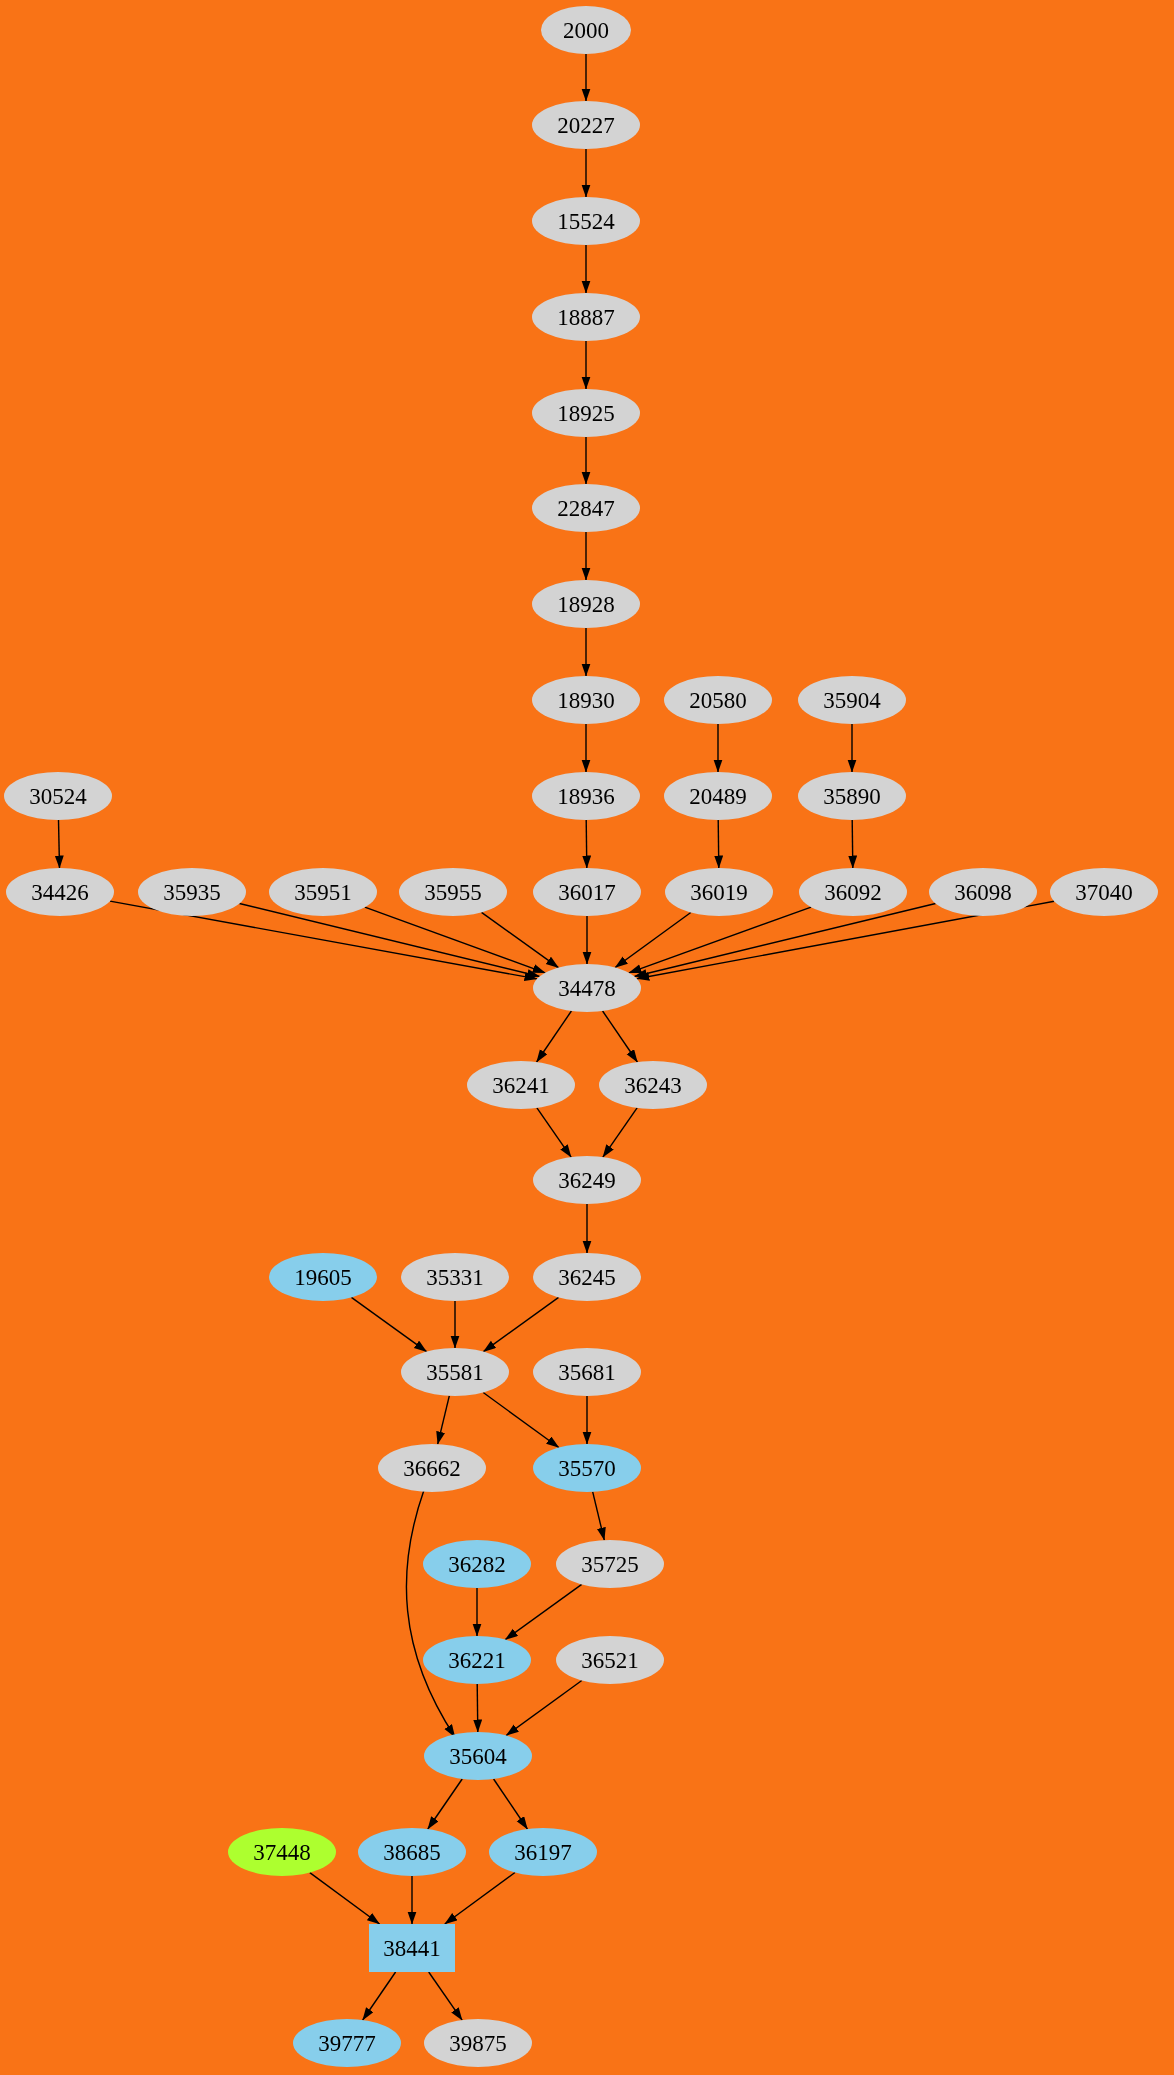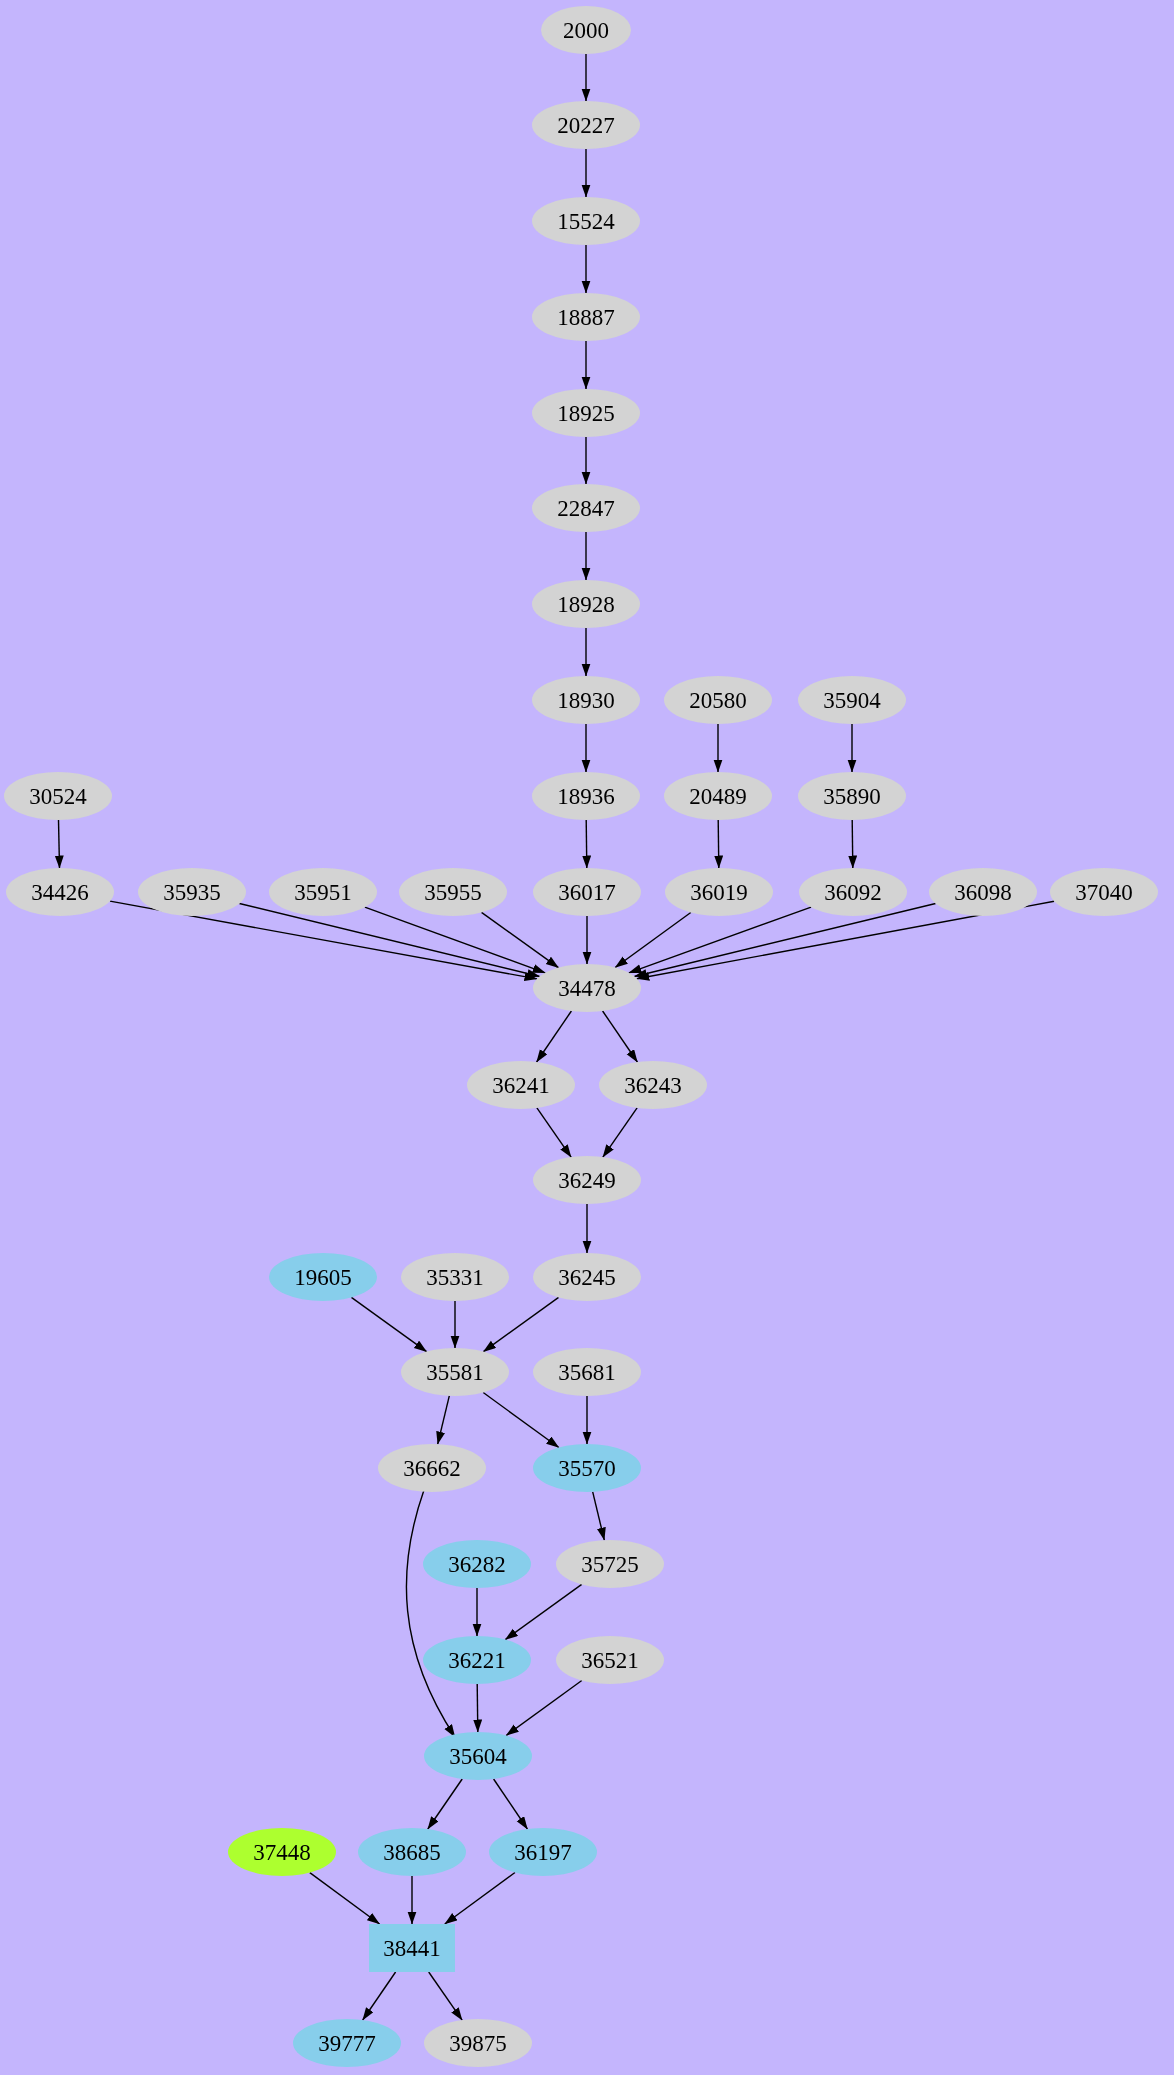--- a/index.html
+++ b/index.html
@@ -4,21 +4,21 @@
 <style>
   html, body {
     margin: 0;
     padding: 0;
     background: #ffffff;
   }
   #canvas {
     position: relative;
     width: 1174px;
     height: 2075px;
-    background: #c4b5fd;
+    background: #f97316;
     overflow: hidden;
   }
   svg#graph {
     display: block;
     width: 1174px;
     height: 2075px;
   }
   svg#graph text {
     font-family: "Liberation Serif", "DejaVu Serif", serif;
     font-size: 23px;

